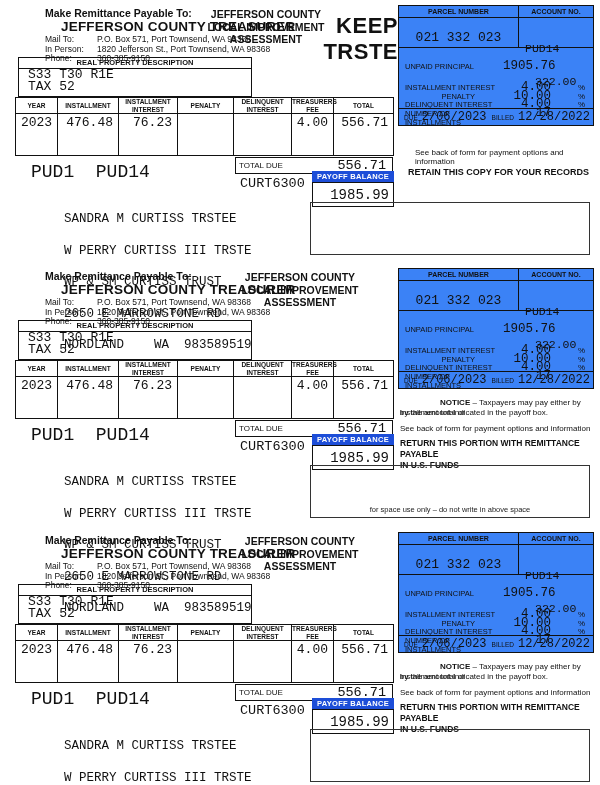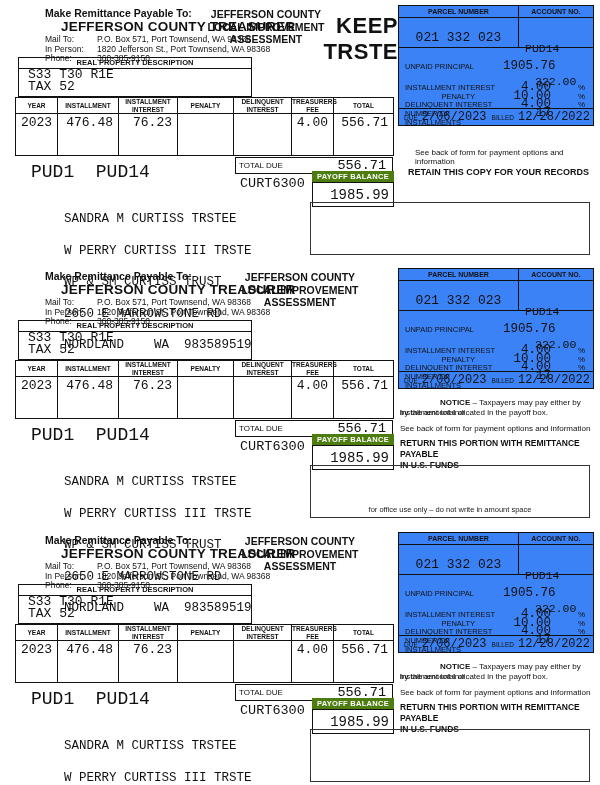--- a/index.html
+++ b/index.html
@@ -77,21 +77,21 @@
 
   .pud      { position: absolute; left: 15px;  top: 157px; font-size: 18px; margin-left: 16px; }
   .totaldue { position: absolute; left: 235px; top: 152px; width: 158px; height: 17px;
               border: 1px solid #111; background: #fff; display: flex; align-items: center;
               justify-content: space-between; }
   .td-label { font-size: 8px; margin-left: 3px; }
   .td-value { font-size: 13.5px; margin-right: 6px; }
   .curt     { position: absolute; left: 240px; top: 171px; font-size: 13.5px; }
 
   .payoff-banner { position: absolute; left: 312px; top: 166px; width: 82px; height: 11px;
-                   background: #4d7c0f; color: #fff; font-size: 7.5px; font-weight: bold;
+                   background: #1d4ed8; color: #fff; font-size: 7.5px; font-weight: bold;
                    text-align: center; line-height: 11px; letter-spacing: .3px; }
   .payoff-value  { position: absolute; left: 312px; top: 177px; width: 82px; height: 25px;
                    border: 1px solid #111; font-size: 14px; text-align: right; padding: 4px 4px 0 0; }
 
   
   .notes { position: absolute; left: 400px; top: 130px; width: 198px; }
   .note-notice  { position: absolute; top: 0;  left: 0; font-size: 8px; line-height: 10px; }
   .note-notice b { font-weight: bold; padding-left: 40px; }
   .note-notice2 { position: absolute; top: 10px; left: 0; font-size: 8px; }
   .note-seeback { position: absolute; top: 26px; left: 0; font-size: 8px; }
@@ -389,21 +389,21 @@
 
     <div class="address mono">
       <div>SANDRA M CURTISS TRSTEE</div>
       <div>W PERRY CURTISS III TRSTE</div>
       <div>WP &amp; SM CURTISS TRUST</div>
       <div>2650 E MARROWSTONE RD</div>
       <div>NORDLAND    WA  983589519</div>
     </div>
 
     <div class="scanbox">
-      <div class="office-use">for office use only – do not write in amount space</div>
+      <div class="office-use">for space use only – do not write in above space</div>
     </div>
 
   </div>
 
   <div class="stub stub--return" style="top: 532px;">
 
     <div class="payable">Make Remittance Payable To:</div>
     <div class="payee">JEFFERSON COUNTY TREASURER</div>
     <div class="contact">
       <div><span class="c-label">Mail To:</span><span>P.O. Box 571, Port Townsend, WA 98368</span></div>

